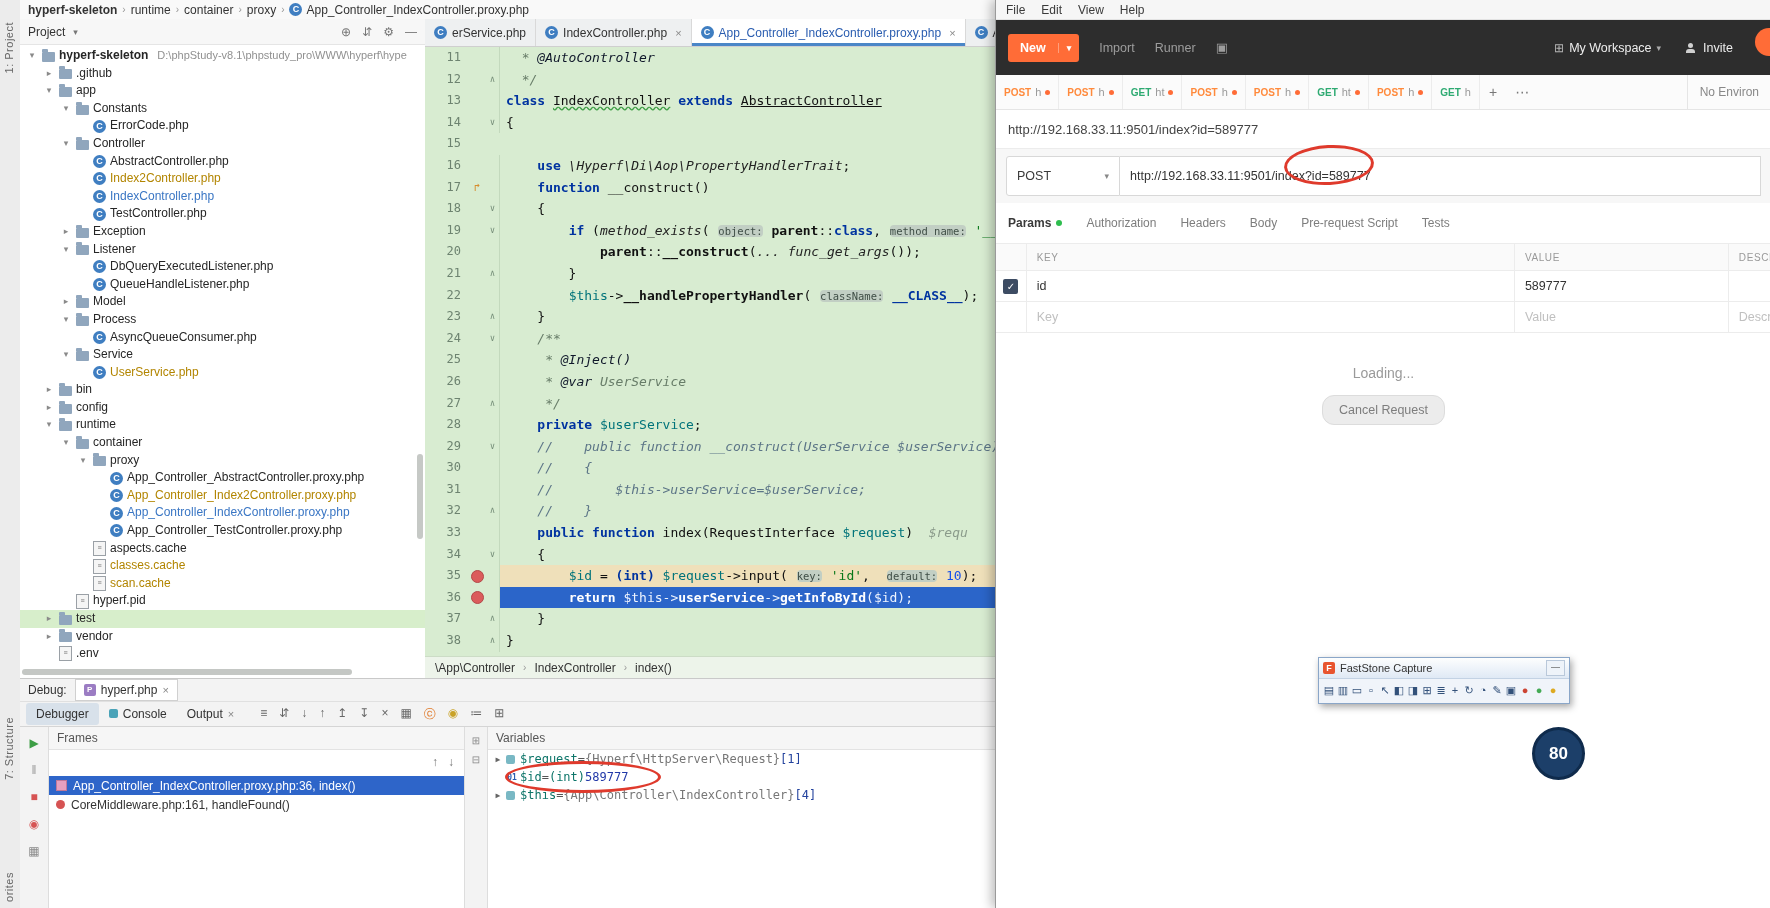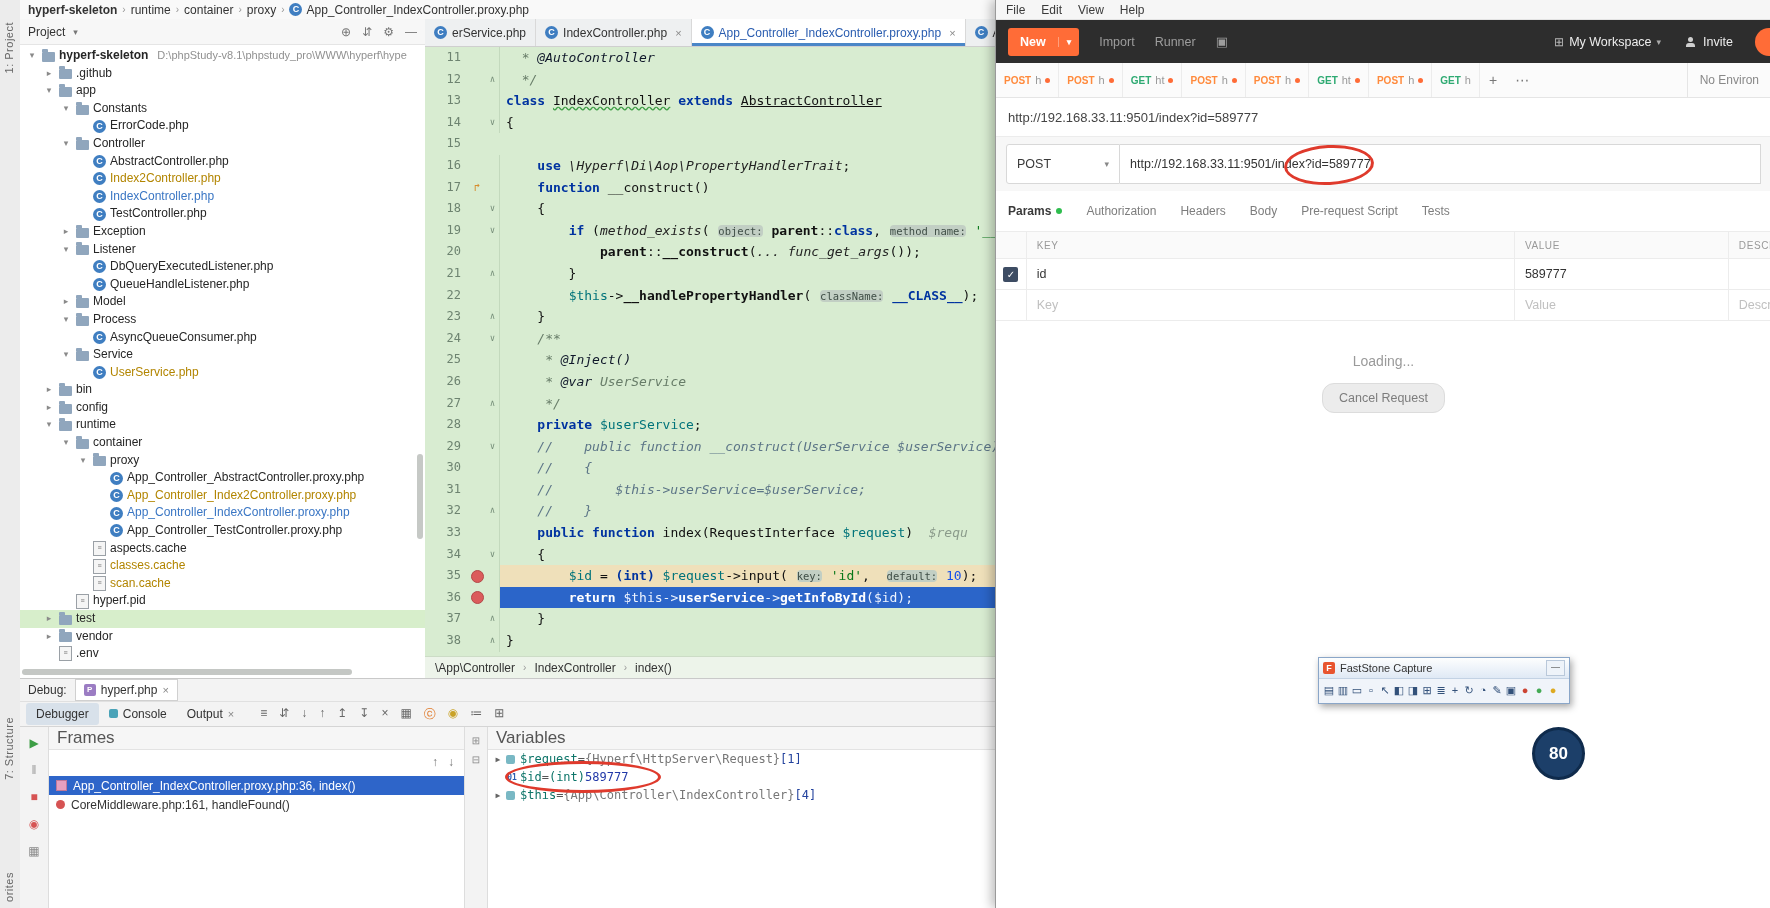--- a/index.html
+++ b/index.html
@@ -78,40 +78,40 @@
   .ic-php{width:12px;height:12px;background:#9b7cc3;color:#fff;font-size:8px;font-weight:bold;text-align:center;line-height:12px;border-radius:2px}
   .dbg-toolbar{height:24px;border-top:1px solid #e0e0e0;border-bottom:1px solid #d5d5d5;display:flex;align-items:center;padding-left:6px}
   .dtab{display:inline-flex;align-items:center;gap:5px;padding:0 10px;height:22px;font-size:12px;color:#333}
   .dtab.active{background:#d8e1ea;border-radius:3px}
   .dtab .cic{width:9px;height:9px;background:#4aa3b8;border-radius:2px}
   .dtab .x{color:#888;font-size:11px}
   .dbg-icons{display:flex;gap:12px;margin-left:16px;color:#666;font-size:12px}
   .dbg-body{display:flex;height:183px}
   .dbg-ctrl{width:28px;border-right:1px solid #ddd;display:flex;flex-direction:column;align-items:center;padding-top:9px;gap:13px;font-size:12px;flex-shrink:0}
   .frames{width:415px;background:#fff;border-right:1px solid #ddd;position:relative;flex-shrink:0;overflow:hidden}
-  .panel-h{height:22px;background:#f6f6f6;border-bottom:1px solid #e3e3e3;font-size:17px;color:#555;display:flex;align-items:center;padding:0 8px}
+  .panel-h{height:22px;background:#f6f6f6;border-bottom:1px solid #e3e3e3;font-size:12px;color:#555;display:flex;align-items:center;padding:0 8px}
   .ph-icons{position:absolute;top:28px;right:10px;display:flex;gap:10px;color:#777;font-size:12px}
   .frames-list{padding-top:26px}
   .frow{height:19px;display:flex;align-items:center;gap:6px;padding-left:7px;font-size:12px;color:#333;white-space:nowrap}
   .frow.sel{background:#2e65c9;color:#fff}
   .fic{flex-shrink:0}
   .ficon-pink{width:9px;height:9px;background:#e5a0c0;border:1px solid #c07898}
   .ficon-red{width:9px;height:9px;border-radius:50%;background:#d65353}
   .vstrip{width:22px;border-right:1px solid #ddd;display:flex;flex-direction:column;align-items:center;padding-top:8px;gap:8px;color:#888;font-size:10px;flex-shrink:0}
   .vars{flex:1;background:#fff;overflow:hidden}
   .vrow{height:18px;display:flex;align-items:center;padding-left:4px;font-family:"DejaVu Sans Mono",monospace;font-size:12px;white-space:nowrap}
   .vchev{width:12px;color:#666;font-size:8px;text-align:center;flex-shrink:0}
   .vico-obj{width:9px;height:9px;background:#79b8c4;border-radius:2px;margin:0 5px 0 2px;flex-shrink:0}
   .vico-prim{width:16px;color:#2a5db0;font-size:8px;font-weight:bold;text-align:center;flex-shrink:0}
   .vt-vn{color:#0d7569}.vt-veq{color:#555}.vt-vo{color:#777}.vt-vi{color:#24439e}.vt-vt{color:#0d7569}.vt-vnum{color:#2138a8}
 
   
   .pm{position:absolute;left:995px;top:0;width:775px;height:908px;background:#fff;border-left:1px solid #9a9a9a;box-shadow:-4px 0 10px rgba(0,0,0,.25);display:flex;flex-direction:column}
   .pm-menubar{height:19px;background:#f6f6f6;border-bottom:1px solid #e3e3e3;display:flex;align-items:center;padding-left:10px;gap:16px;font-size:12px;color:#3a3a3a;flex-shrink:0}
-  .pm-header{height:43px;background:#2d2d2d;display:flex;align-items:center;padding:0 12px;flex-shrink:0;position:relative}
+  .pm-header{height:43px;background:#2d2d2d;display:flex;align-items:center;padding:6px 12px;flex-shrink:0;position:relative}
   .new-btn{background:#ff6c37;color:#fff;border-radius:3px;height:28px;display:flex;align-items:center;font-size:12.5px;font-weight:bold}
   .new-main{padding:0 12px}
   .new-caret{padding:0 8px;border-left:1px solid rgba(255,255,255,.35);font-size:9px}
   .hdr-btn{color:#9d9d9d;font-size:12.5px;margin-left:20px}
   .win-icon{font-size:13px}
   .spacer{flex:1}
   .ws{color:#ededed;font-size:12.5px;display:flex;align-items:center;gap:5px}
   .ws-grid{color:#b5b5b5;font-size:12px}
   .ws-caret{color:#aaa;font-size:9px}
   .invite{color:#ededed;font-size:12.5px;display:flex;align-items:center;margin-left:24px;margin-right:26px}

